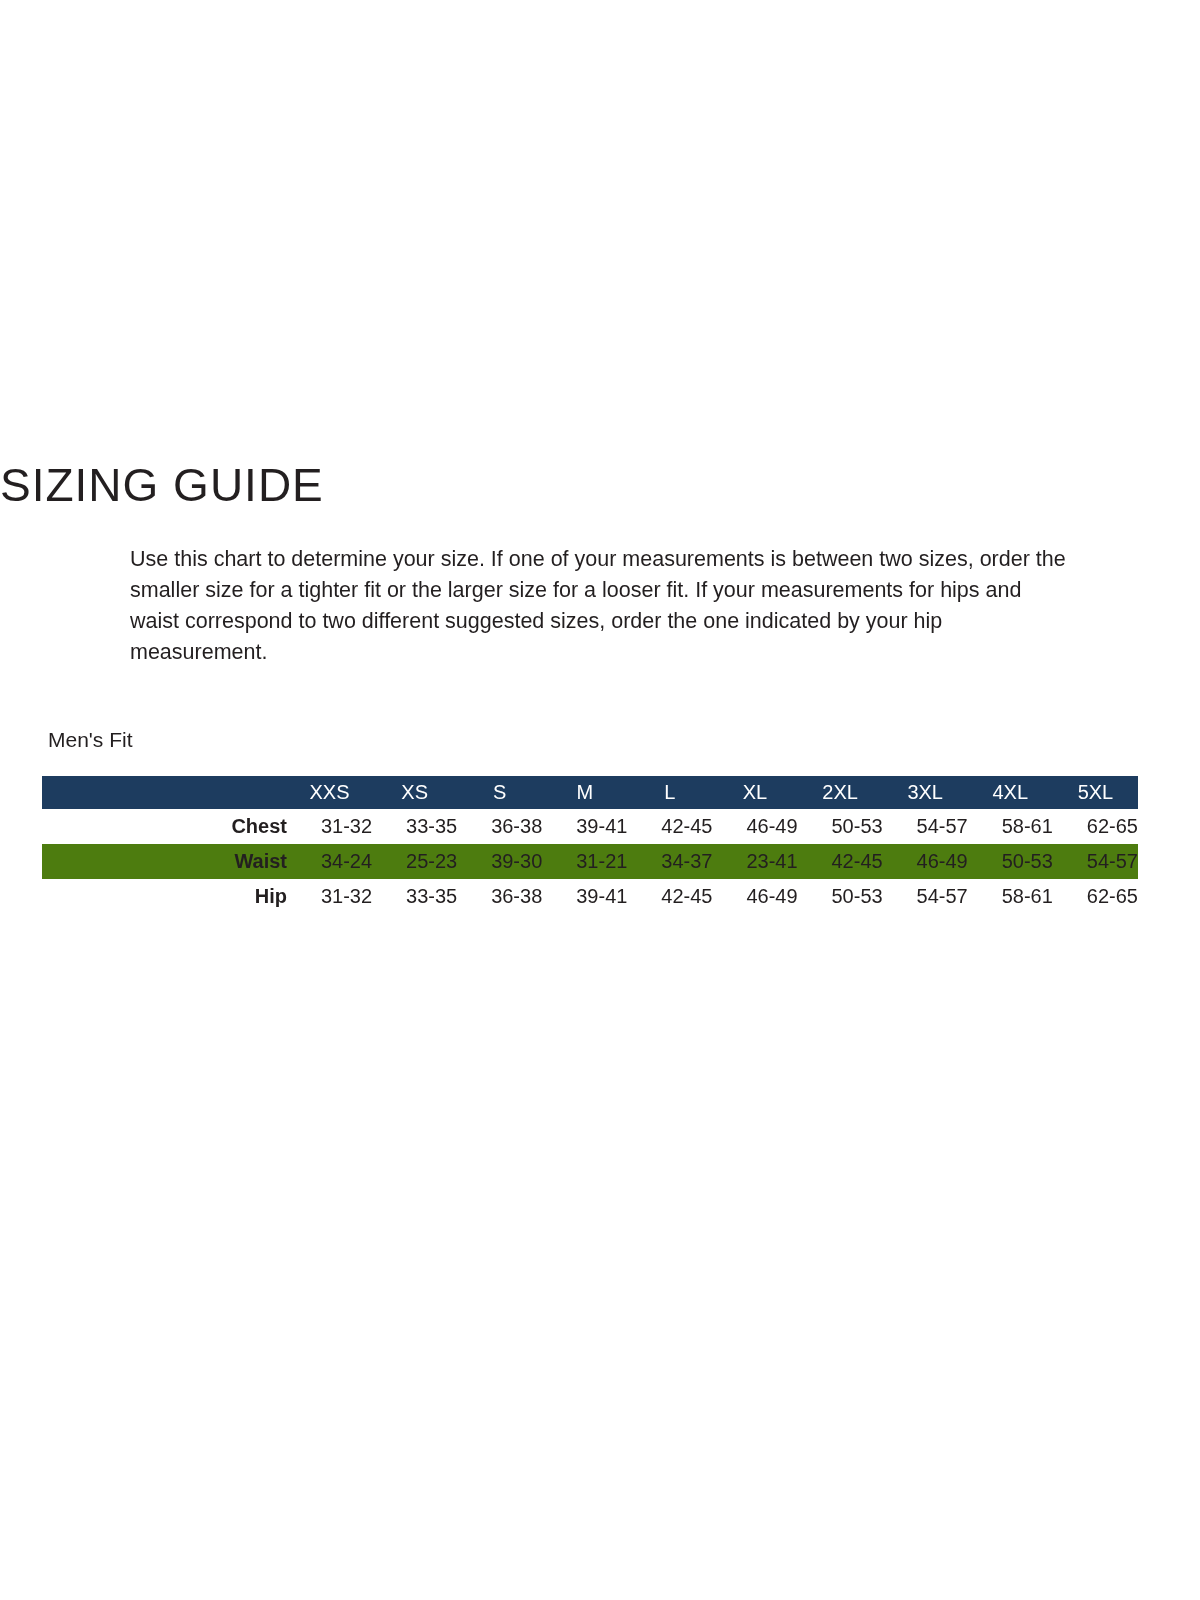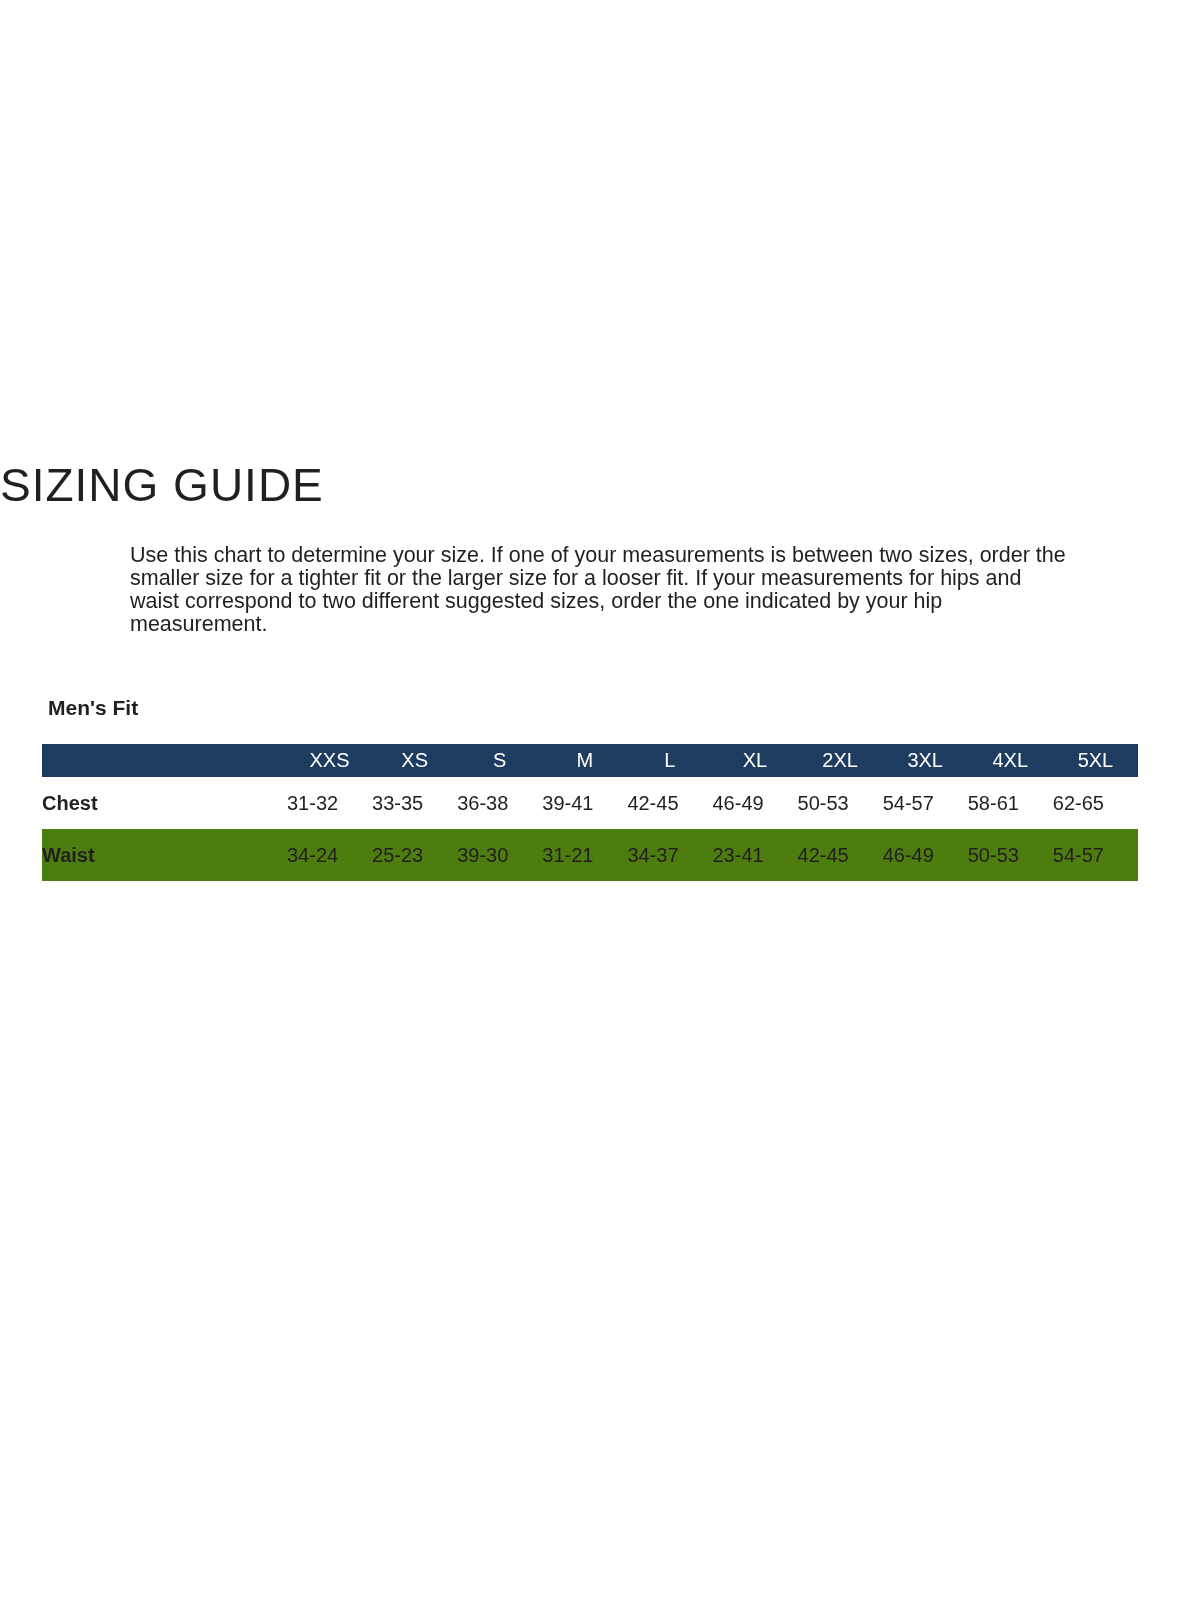--- a/index.html
+++ b/index.html
@@ -23,51 +23,51 @@
     padding-top: 458px;
     font-size: 46px;
     font-weight: 400;
     letter-spacing: 1px;
     color: #231f20;
   }
   .intro {
     margin: 32px 0 0 130px;
     width: 945px;
     font-size: 21.5px;
-    line-height: 23px;
+    line-height: 31px;
     color: #231f20;
   }
   .section-label {
     margin: 60px 0 0 48px;
     font-size: 21px;
-    font-weight: 700;
+    font-weight: 400;
     color: #231f20;
   }
   table.size-table {
     margin: 24px 0 0 42px;
     width: 1096px;
     border-collapse: collapse;
     table-layout: fixed;
   }
   table.size-table col.label-col { width: 245px; }
   table.size-table thead th {
     background: #1d3c5f;
     color: #ffffff;
     font-weight: 400;
     font-size: 20px;
     height: 33px;
     padding: 0;
     text-align: center;
     vertical-align: middle;
   }
   table.size-table tbody td {
-    height: 52px;
+    height: 35px;
     padding: 0;
     font-size: 20px;
-    text-align: left;
+    text-align: right;
     vertical-align: middle;
     color: #231f20;
   }
   table.size-table tbody td.rowlabel {
     font-weight: 700;
   }
   table.size-table tbody tr.alt {
     background: #4d7c0f;
   }
 </style>
@@ -131,16 +131,29 @@
         <td>25-23</td>
         <td>39-30</td>
         <td>31-21</td>
         <td>34-37</td>
         <td>23-41</td>
         <td>42-45</td>
         <td>46-49</td>
         <td>50-53</td>
         <td>54-57</td>
       </tr>
+      <tr>
+        <td class="rowlabel">Hip</td>
+        <td>31-32</td>
+        <td>33-35</td>
+        <td>36-38</td>
+        <td>39-41</td>
+        <td>42-45</td>
+        <td>46-49</td>
+        <td>50-53</td>
+        <td>54-57</td>
+        <td>58-61</td>
+        <td>62-65</td>
+      </tr>
     </tbody>
   </table>
 
 </div>
 
 </body></html>

